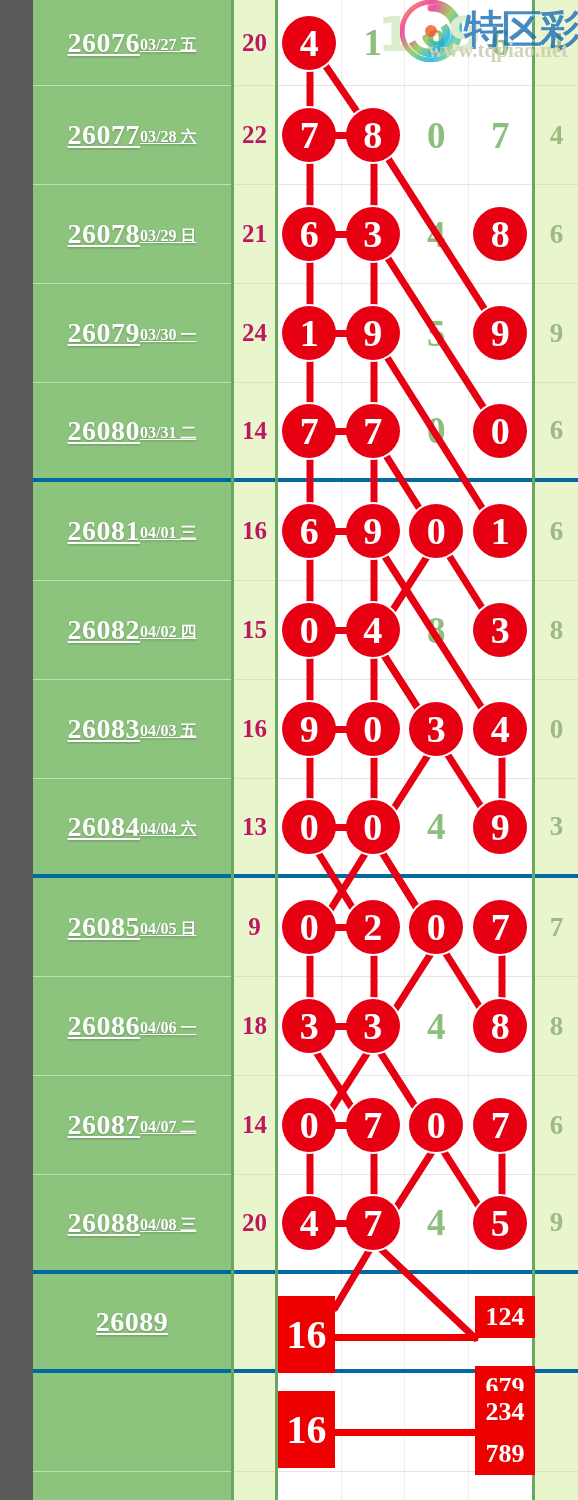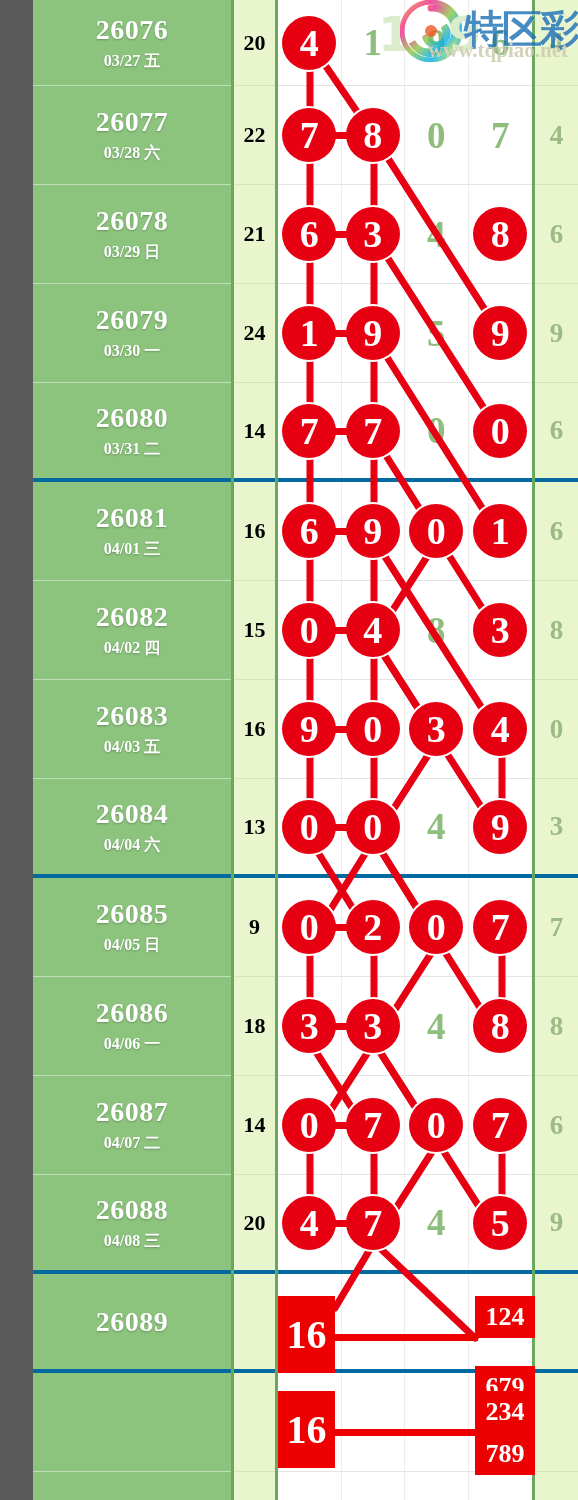--- a/index.html
+++ b/index.html
@@ -44,34 +44,35 @@
     border-bottom:1px solid #e4e4e4;
   }
   .col-sum .row{ border-bottom:1px solid #d8e5b8; }
   .col-right .row{ border-bottom:1px solid #d8e5b8; }
   .row.thick{ border-bottom:4px solid #0369a1; }
   .row.r0{ height:86px; }
 
   
   .issue-cell{
     height:100%;
-    display:flex; flex-direction:column;
+    display:flex; 
     align-items:center; justify-content:center;
     color:#ffffff;
     text-shadow:0 1px 2px rgba(0,0,0,.25);
+    text-decoration:underline;
   }
   .issue-no{ font-size:28px; font-weight:bold; letter-spacing:.5px; }
   .issue-date{ font-size:16px; font-weight:bold; margin-top:5px; }
 
   
   .sum-cell{
     height:100%;
     display:flex; align-items:center; justify-content:center;
-    font-size:22px; font-weight:bold;
-    color:#000000;
+    font-size:25px; font-weight:bold;
+    color:#be185d;
   }
   
   .right-cell{
     height:100%;
     display:flex; align-items:center; justify-content:center;
     font-size:27px; font-weight:bold;
     color:#9cba84;
   }
 
   

